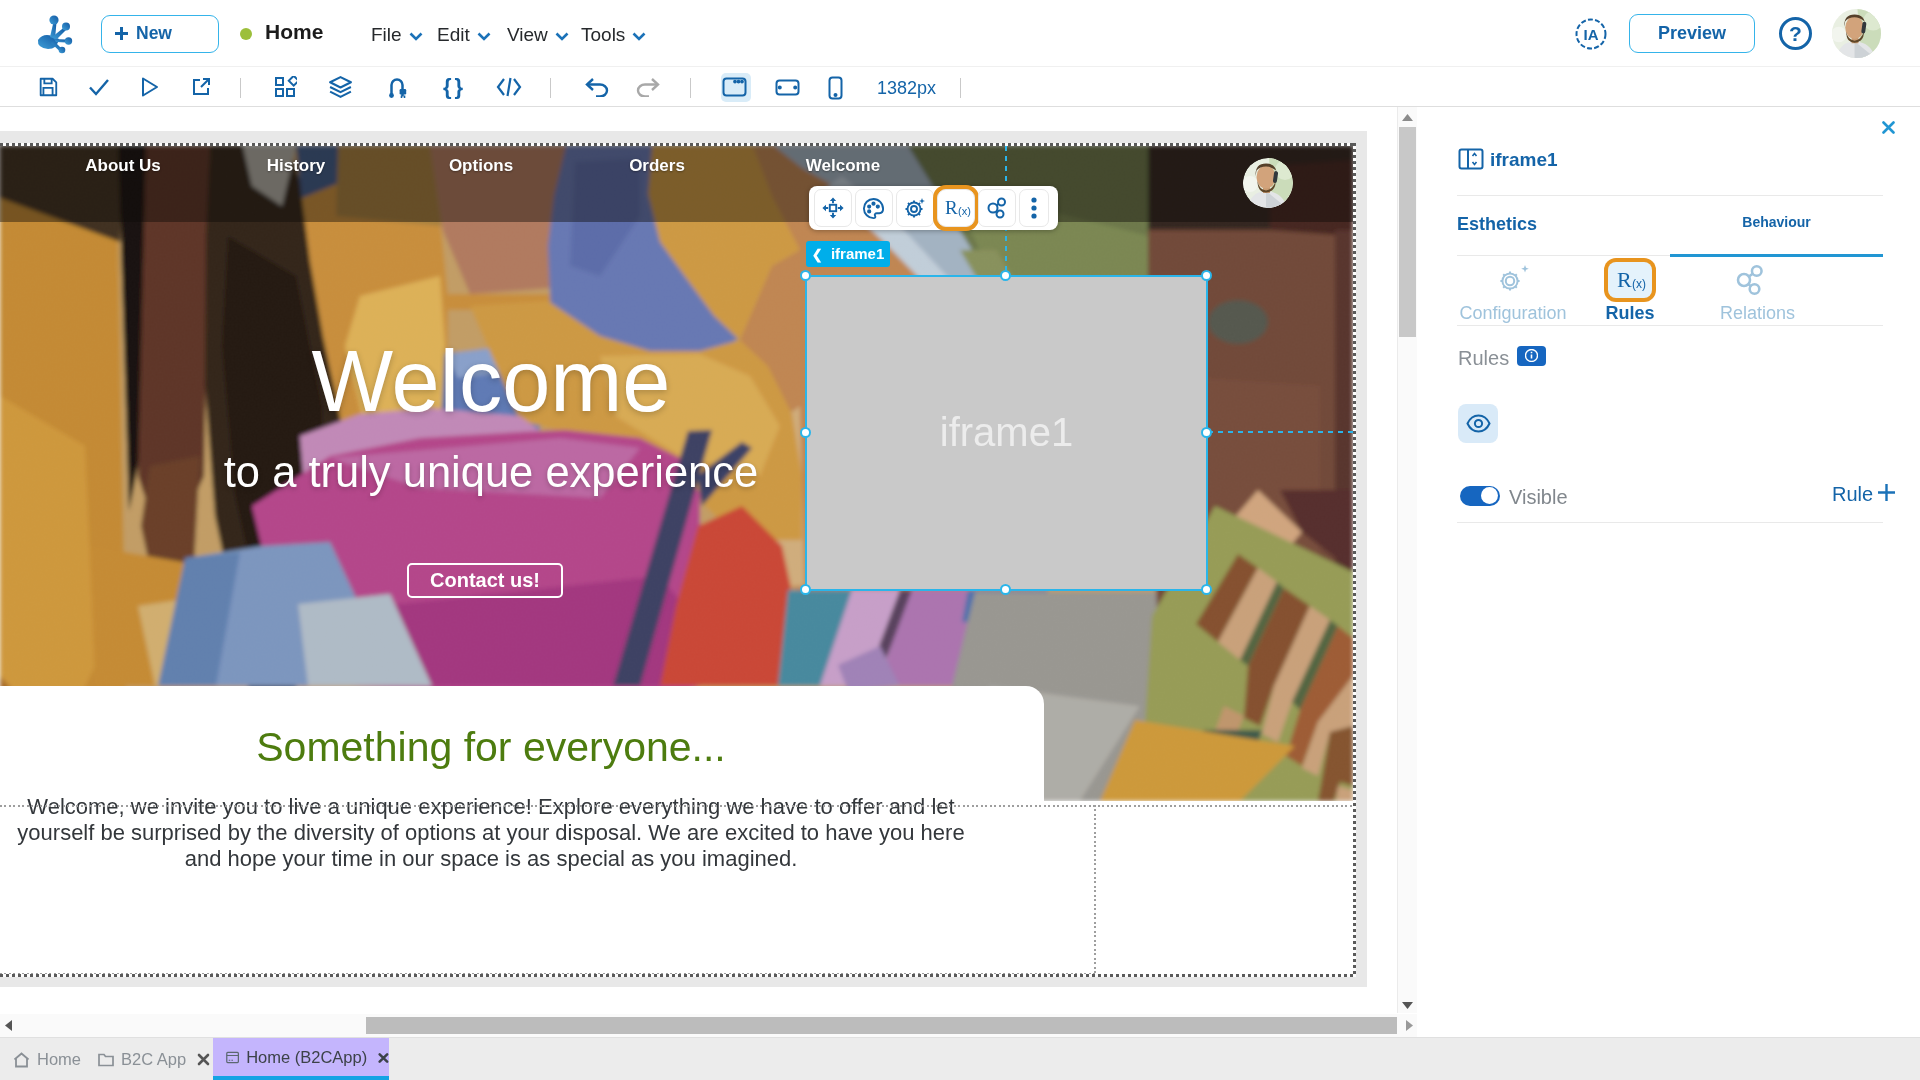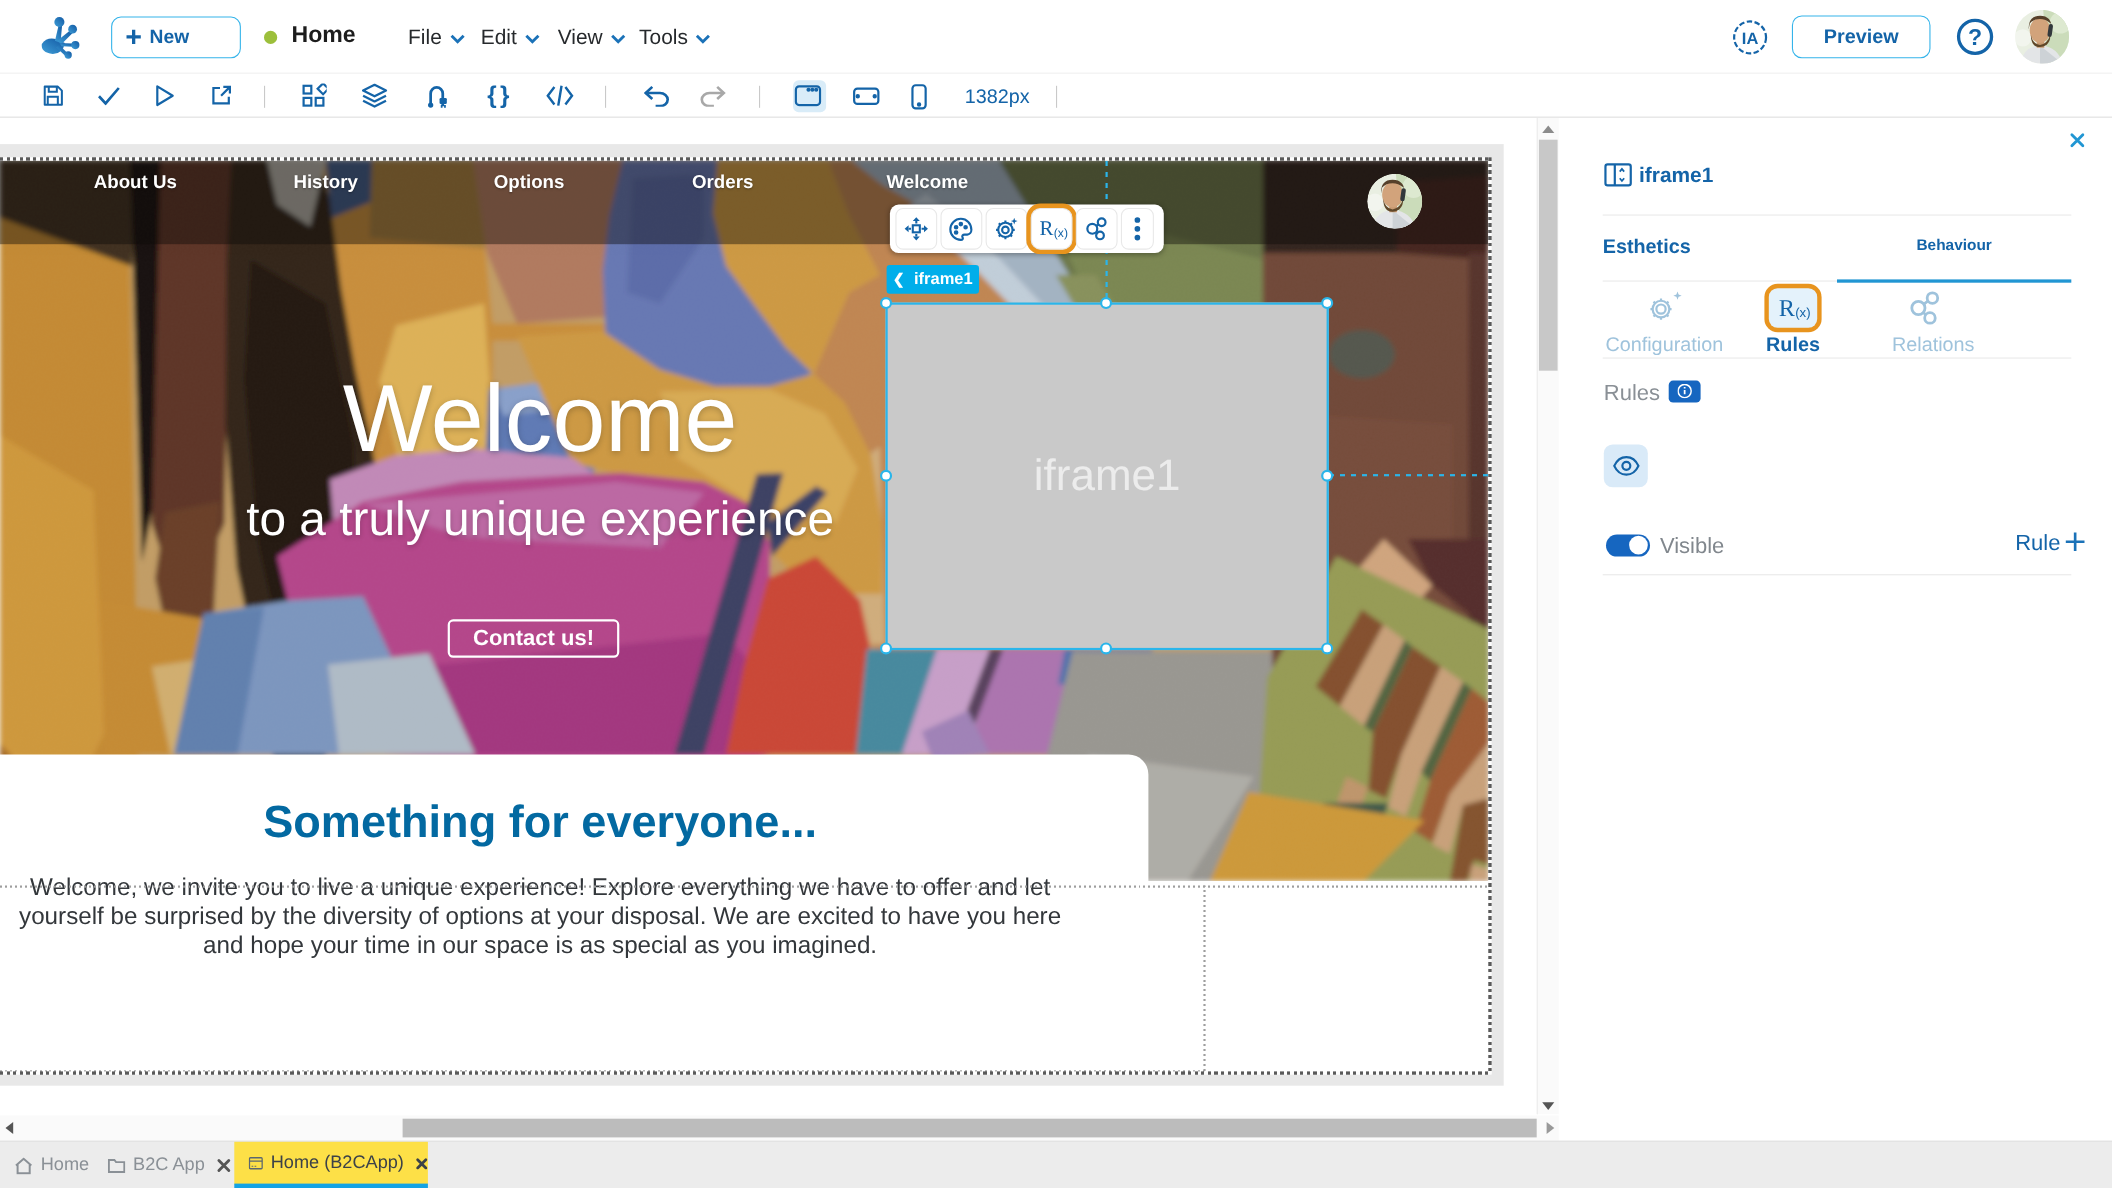--- a/index.html
+++ b/index.html
@@ -24,21 +24,21 @@
 .dotted-h{height:1.6px;background:repeating-linear-gradient(90deg,#9e9e9e 0 1.8px,transparent 1.8px 4.5px);z-index:8}
 .dotted-v{width:1.6px;background:repeating-linear-gradient(180deg,#9e9e9e 0 1.8px,transparent 1.8px 4.5px);z-index:8}
 #murwrap{left:0;top:0;width:1353px;height:655px}
 #navbar{left:0;top:0;width:1353px;height:76px;background:rgba(12,10,6,.42);z-index:3}
 .navitem{position:absolute;top:10px;color:#fff;font-weight:bold;font-size:17px;z-index:4;transform:translateX(-50%);text-shadow:0 1px 2px rgba(0,0,0,.35)}
 #navav{left:1243px;top:12px;width:50px;height:50px;border-radius:50%;overflow:hidden;z-index:4}
 #hero-w{left:0;top:186px;width:982px;text-align:center;color:#fff;font-size:86.5px;z-index:4;text-shadow:0 2px 6px rgba(0,0,0,.22)}
 #hero-s{left:0;top:302px;width:982px;text-align:center;color:#fff;font-size:43.5px;z-index:4;text-shadow:0 2px 5px rgba(0,0,0,.22)}
 #cbtn{left:407px;top:417px;width:156px;height:35px;border:2px solid #fff;border-radius:5px;color:#fff;font-weight:bold;font-size:20px;text-align:center;line-height:31px;z-index:4}
 #card{left:0;top:540px;width:1044px;height:290px;background:#fff;border-top-right-radius:18px;z-index:5}
-#heading{left:0;top:578px;width:982px;text-align:center;font-size:41px;font-weight:bold;color:#0369a1;z-index:6}
+#heading{left:0;top:578px;width:982px;text-align:center;font-size:41px;font-weight:normal;color:#4d7c0f;z-index:6}
 #para{left:0;top:648px;width:982px;text-align:center;font-size:22px;line-height:26px;color:#33373b;z-index:6}
 
 .cyandash-v{width:2px;background:repeating-linear-gradient(180deg,#2ab5ea 0 5px,transparent 5px 10px);z-index:9}
 .cyandash-h{height:2px;background:repeating-linear-gradient(90deg,#2ab5ea 0 5px,transparent 5px 10px);z-index:9}
 #ifbox{left:805px;top:275px;width:403px;height:316px;background:#c9c9c9;border:2px solid #2ab5ea;z-index:10;color:#ececec;font-size:40px;text-align:center;line-height:310px}
 .hdl{position:absolute;width:11px;height:11px;border-radius:50%;background:#fff;border:2px solid #2ab5ea;z-index:12}
 #chip{left:806px;top:241px;width:84px;height:26px;background:#00aeea;border-radius:3px;color:#fff;font-weight:bold;font-size:15px;text-align:center;line-height:26px;z-index:11}
 #seltb{left:809px;top:186px;width:249px;height:44px;background:#fff;border-radius:8px;box-shadow:0 1px 5px rgba(0,0,0,.3);z-index:13;display:flex;align-items:center;padding-left:3px}
 .selbtn{width:38px;height:38px;border:1px solid #e8e8e8;border-radius:7px;margin:0 1.5px;background:#fff;display:flex;align-items:center;justify-content:center;position:relative}
 
@@ -46,21 +46,21 @@
 #vsb-thumb{left:1399px;top:127px;width:17px;height:210px;background:#c8c8c8;z-index:21}
 
 #hsb{left:0;top:1014px;width:1417px;height:23px;background:#fafafa;z-index:20}
 #hsb-thumb{left:366px;top:1017px;width:1031px;height:17px;background:#bcbcbc;z-index:21}
 
 #panel{left:1420px;top:107px;width:500px;height:930px;background:#fff;z-index:25}
 .pdiv{position:absolute;left:37px;width:426px;height:1px;background:#e9e9e9}
 
 #tabbar{left:0;top:1037px;width:1920px;height:43px;background:#ececec;z-index:30;border-top:1px solid #e0e0e0}
 .btab{position:absolute;top:0;height:43px;display:flex;align-items:center;color:#8a9096;font-size:16.5px;white-space:nowrap}
-#atab{left:213px;top:0;width:176px;height:39px;background:#fde047;display:flex;align-items:center;color:#3c4248;font-size:16.5px;white-space:nowrap;overflow:hidden}
+#atab{left:213px;top:0;width:176px;height:39px;background:#c4b5fd;display:flex;align-items:center;color:#3c4248;font-size:16.5px;white-space:nowrap;overflow:hidden}
 #atabbar{left:213px;top:1076px;width:176px;height:4px;background:#14a3e4;z-index:31}
 </style></head><body>
 <div id="app">
 
 <div class="abs" id="h1">
   <svg class="abs" style="left:36px;top:13px" width="42" height="42" viewBox="0 0 42 42">
     <defs>
           <linearGradient id="lg1" x1="0" y1="1" x2="1" y2="0">
       <stop offset="0" stop-color="#3f9fd8"></stop>
             <stop offset="1" stop-color="#1157a2"></stop>

